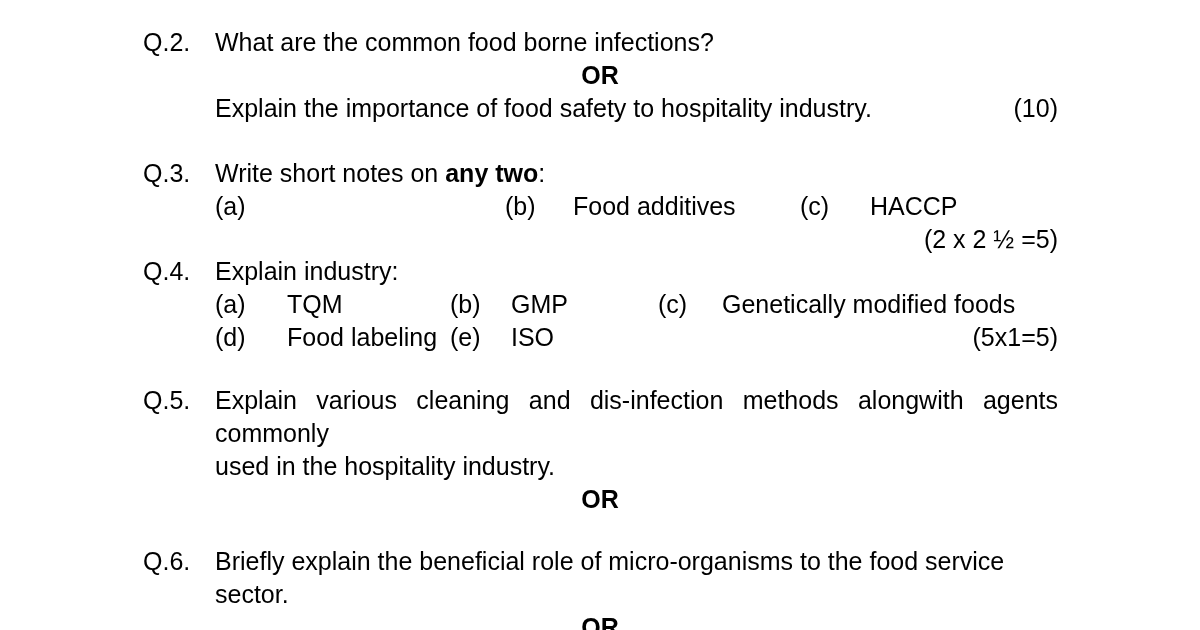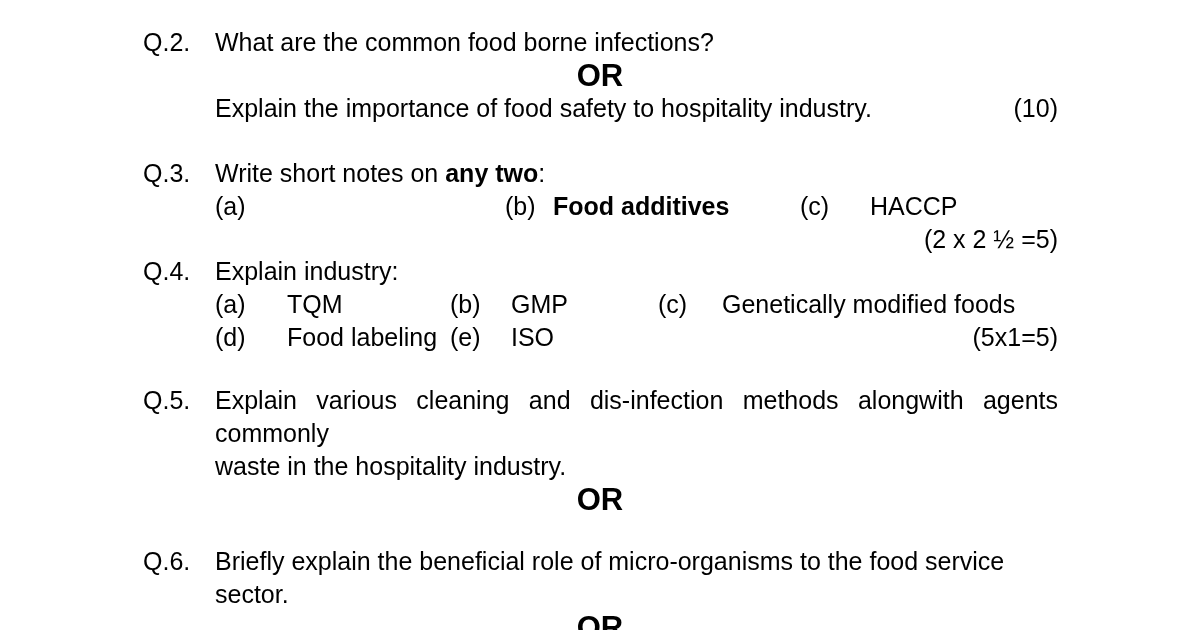--- a/index.html
+++ b/index.html
@@ -75,21 +75,21 @@
   .justified {
     text-align: justify;
     text-align-last: justify;
     font-size: 25px;
     line-height: 33px;
     white-space: normal;
   }
 
   .or {
     font-weight: bold;
-    font-size: 31px;
+    font-size: 25px;
     line-height: 33px;
     text-align: center;
     
     width: 770px;
     margin-left: 72px;
   }
 
   .bold { font-weight: bold; }
 
   
@@ -128,21 +128,21 @@
 
   <div class="qblock" style="top: 157px;">
     <div class="qrow">
       <div class="qlabel">Q.3.</div>
       <div class="qbody"><span>Write short notes on </span><span class="bold">any two</span><span>:</span></div>
     </div>
 
     <div class="opts" style="margin-left: 72px; width: 843px;">
       <span style="left: 0px;">(a)</span>
       <span style="left: 290px;">(b)</span>
-      <span style="left: 338px; font-weight: bold;">Food additives</span>
+      <span style="left: 358px;">Food additives</span>
       <span style="left: 585px;">(c)</span>
       <span style="left: 655px;">HACCP</span>
     </div>
 
     <div class="cont">
       <div class="line" style="justify-content: flex-end;">
         <span class="marks">(2 x 2 ½ =5)</span>
       </div>
     </div>
   </div>
@@ -169,21 +169,21 @@
       <span style="left: 296px;">ISO</span>
       <span style="left: 843px; transform: translateX(-100%);" class="marks">(5x1=5)</span>
     </div>
   </div>
 
   <div class="qblock" style="top: 384px;">
     <div class="qrow">
       <div class="qlabel">Q.5.</div>
       <div class="qbody justified">Explain various cleaning and dis-infection methods alongwith agents commonly</div>
     </div>
-    <div class="cont">waste in the hospitality industry.</div>
+    <div class="cont">used in the hospitality industry.</div>
     <div class="or">OR</div>
   </div>
 
   <div class="qblock clip-bottom" style="top: 545px; height: 85px;">
     <div class="qrow">
       <div class="qlabel">Q.6.</div>
       <div class="qbody">Briefly explain the beneficial role of micro-organisms to the food service sector.</div>
     </div>
     <div class="or">OR</div>
 

